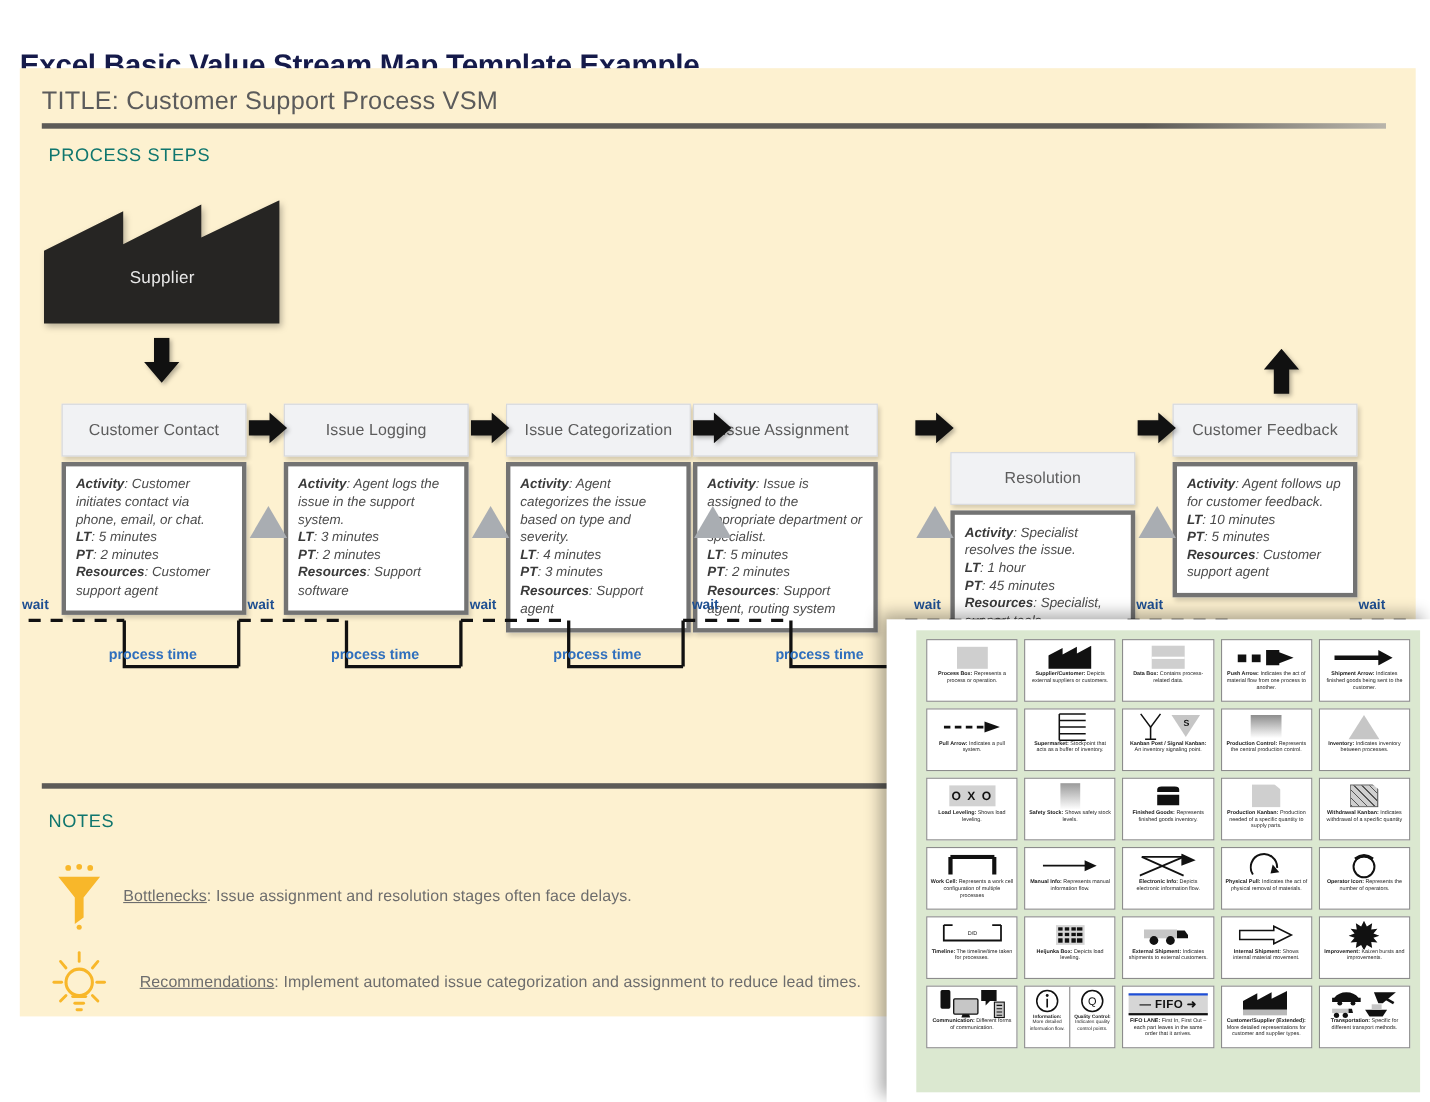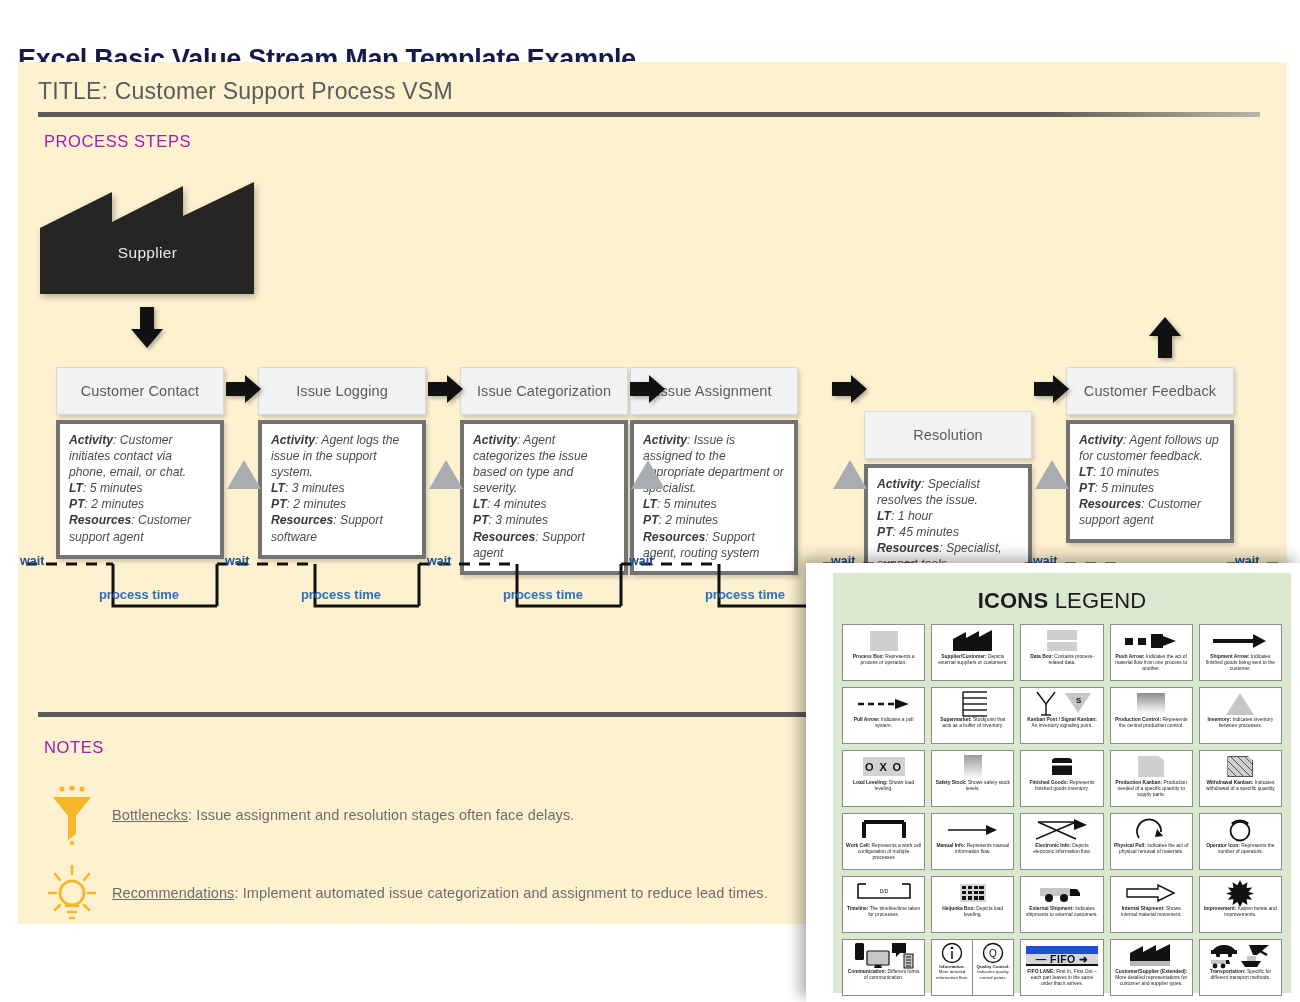--- a/index.html
+++ b/index.html
@@ -35,21 +35,21 @@
 
   .vsm-title {
     position: absolute; left: 20px; top: 16px;
     font-size: 23px; color: #5b5b5b; font-weight: normal;
     letter-spacing: 0.2px; white-space: nowrap;
   }
   .rule-title { left: 20px; top: 50px; width: 1222px; }
 
   .section-label {
     position: absolute;
-    font-size: 16.5px; color: #a21caf; letter-spacing: 0.6px;
+    font-size: 16.5px; color: #0f766e; letter-spacing: 0.6px;
   }
   .lbl-process { left: 26px; top: 70px; }
 
   
   .factory { position: absolute; }
   .factory svg { display: block; filter: drop-shadow(2px 3px 3px rgba(0,0,0,0.28)); }
   .factory .fac-label {
     position: absolute; left: 0; width: 100%;
     text-align: center; color: #e9e9e9; font-size: 15.5px;
     letter-spacing: 0.3px;
@@ -90,34 +90,34 @@
 
   
   .inv-tri { position: absolute; width: 36px; height: 32px; top: 396px; }
   .inv-tri svg { display: block; }
 
   
   #timeline { position: absolute; left: 0; top: 480px; width: 1269px; height: 90px; }
   #timeline svg { display: block; }
   .tl-wait {
     position: absolute; font-size: 12.5px; font-weight: bold;
-    color: #1e4f91; top: 12px;
+    color: #1e4f91; top: 1px;
   }
   .tl-proc {
     position: absolute; font-size: 13px; font-weight: bold;
     color: #2f6fbd; top: 45px; text-align: center; width: 150px;
   }
 
   
   .rule-notes { left: 20px; top: 650px; width: 1222px; }
   .lbl-notes { left: 26px; top: 676px; }
 
   .note-row { position: absolute; display: flex; align-items: center; text-align: center; }
   #note-1 { left: 28px; top: 722px; }
-  #note-2 { left: 28px; top: 800px; }
+  #note-2 { left: 28px; top: 800px; gap: 15px; }
   .note-icon { width: 52px; height: 62px; position: relative; flex: 0 0 52px; }
   .note-icon svg { display: block; }
   .note-text {
     font-size: 14.5px; color: #6d6d6d; margin-left: 14px;
     letter-spacing: 0.1px; white-space: nowrap;
   }
   .note-text u { text-decoration: underline; }
 
   
   #legend-overlay {
@@ -184,21 +184,21 @@
     background: linear-gradient(to bottom, #9a9a9a, #ffffff);
   }
   .lg-heijunka {
     width: 26px; height: 18px; background: #d6d6d6;
     display: grid; grid-template-columns: repeat(4,1fr); grid-template-rows: repeat(3,1fr);
     gap: 1.5px; padding: 2px;
   }
   .lg-heijunka i { background: #111; display: block; }
   .lg-fifo {
     width: 72px; height: 20px; background: #d6d6d6;
-    border-top: 8px solid #1d4ed8; border-bottom: 2px solid #111;
+    border-top: 2px solid #1d4ed8; border-bottom: 2px solid #111;
     display: flex; align-items: center; justify-content: center;
     font-size: 10.5px; font-weight: bold; color: #111; letter-spacing: 0.4px;
   }
   .lg-prodkanban {
     width: 26px; height: 21px; background: #cfcfcf;
     clip-path: polygon(0 0, 78% 0, 100% 22%, 100% 100%, 0 100%);
   }
   .lg-withdrawal {
     width: 26px; height: 21px; background: #cfcfcf;
     border: 1px solid #555;
@@ -427,21 +427,20 @@
           <path d="M24 56 H28" stroke="#f8b72a" stroke-width="2.6" stroke-linecap="round"></path>
         </svg>
       </div>
       <div class="note-text"><u>Recommendations</u><span>:  Implement automated issue categorization and assignment to reduce lead times.</span></div>
     </div>
 
   </div>
 
   <div id="legend-overlay">
     <div id="legend-card">
-      <div class="legend-title"><b>ICONS</b><span> LEGEND</span></div>
       <div class="legend-grid">
 
         <div class="legend-cell">
           <div class="lg-art">
               <div class="lg-box-grey"></div>
             </div>
           <div class="lg-cap"><b>Process Box:</b><span> Represents a process or operation.</span></div>
         </div>
 
         <div class="legend-cell">

